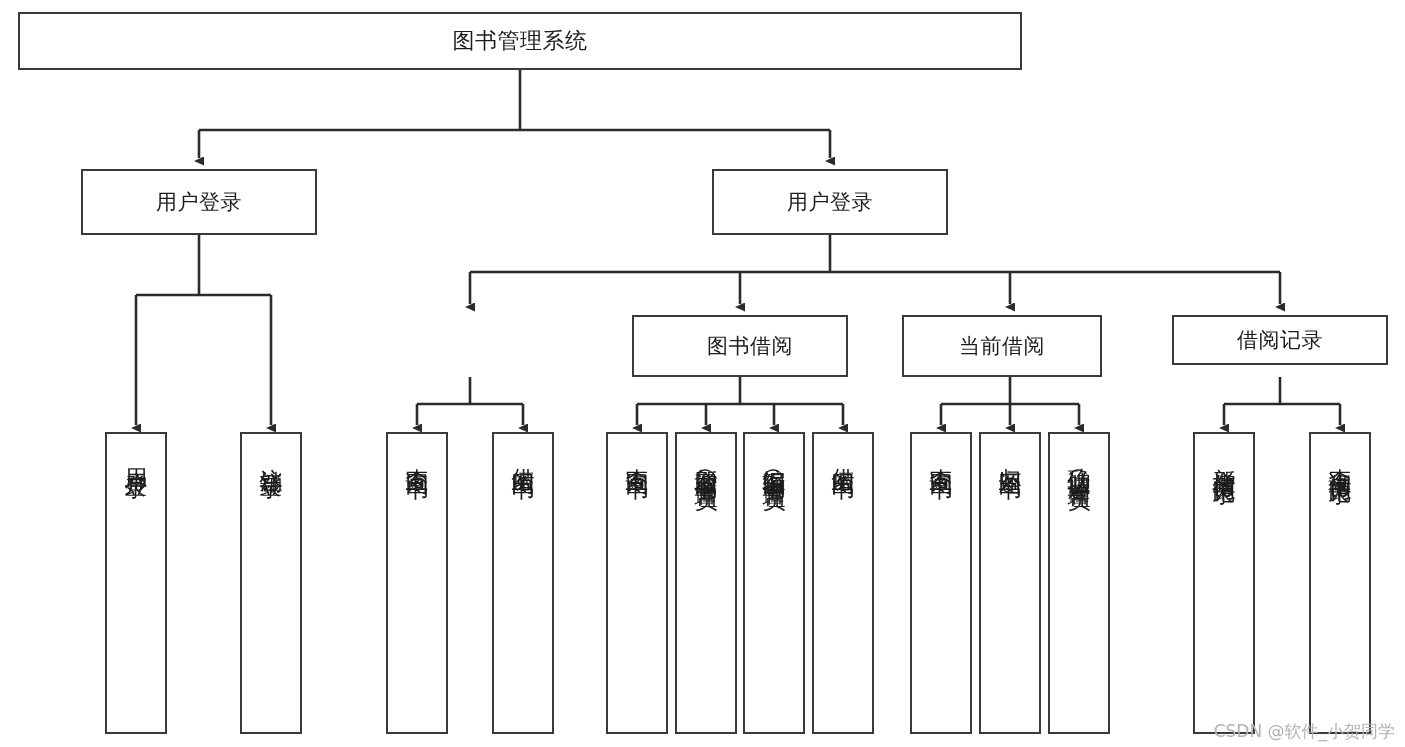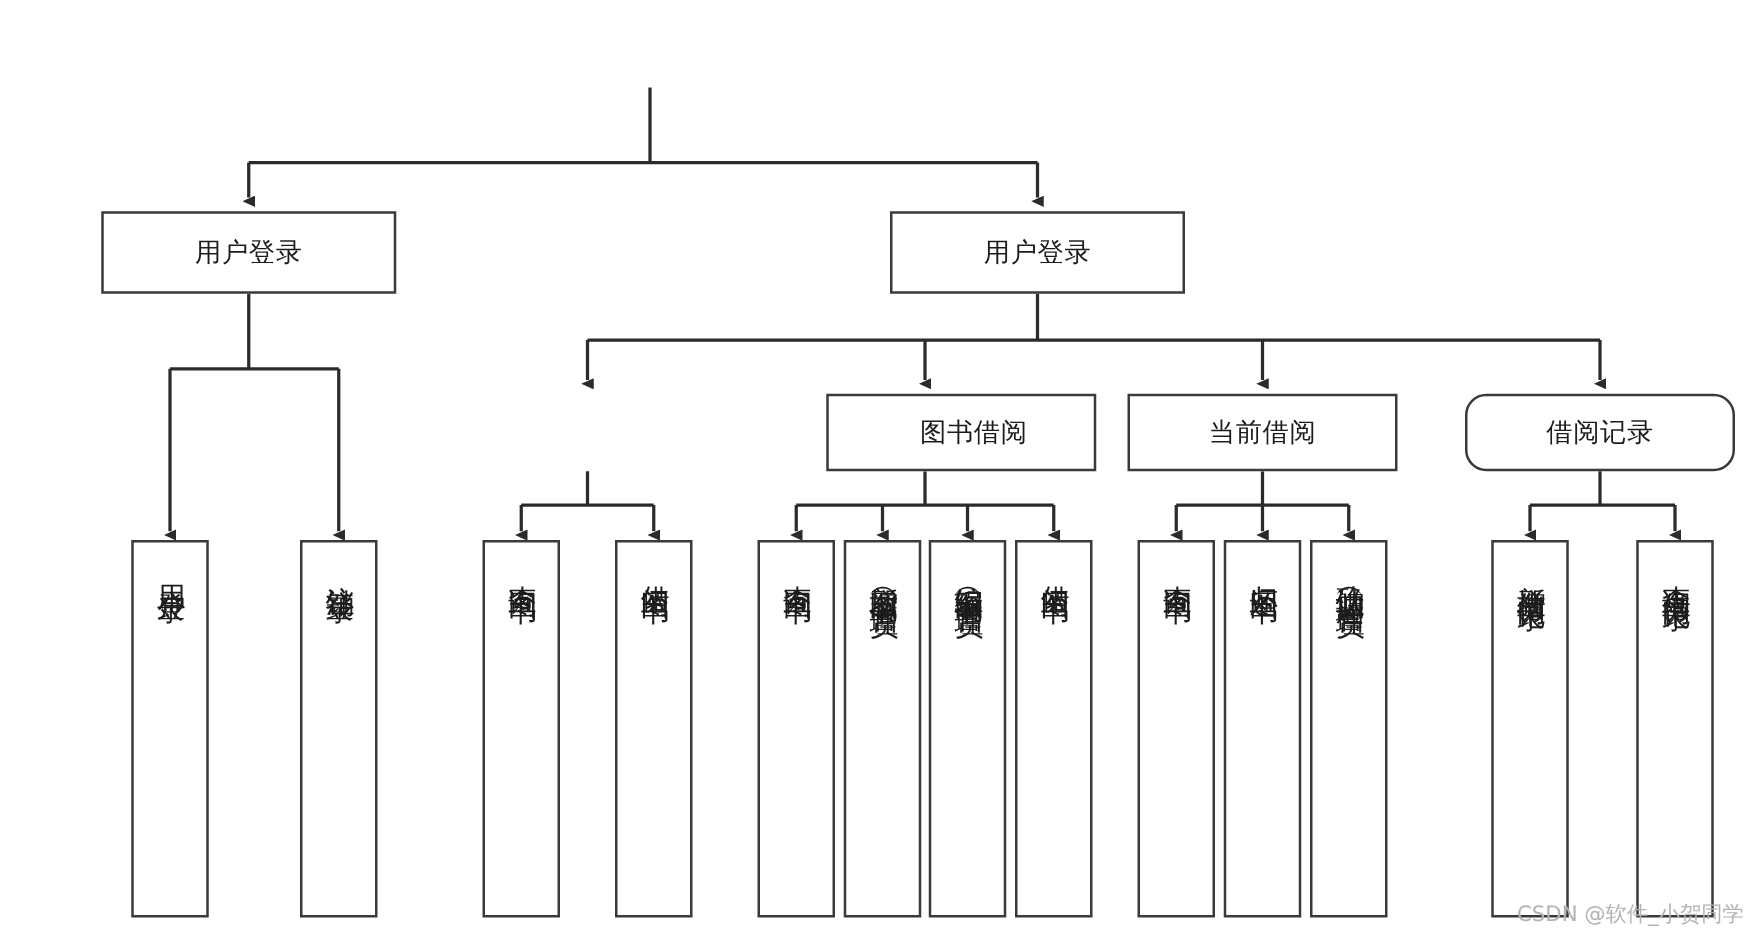--- a/index.html
+++ b/index.html
@@ -119,35 +119,38 @@
       <path d="M 1010,404 L 1010,425" marker-end="url(#arrowhead)"></path>
       <path d="M 1079,404 L 1079,425" marker-end="url(#arrowhead)"></path>
 
       <path d="M 1280,377 L 1280,404"></path>
       <path d="M 1224,404 L 1340,404"></path>
       <path d="M 1224,404 L 1224,425" marker-end="url(#arrowhead)"></path>
       <path d="M 1340,404 L 1340,425" marker-end="url(#arrowhead)"></path>
     </g>
   </svg>
 
+  <div class="node horiz root" style="left:18px; top:12px; width:1004px; height:58px;">
+    <span class="label">图书管理系统</span>
+  </div>
 
   <div class="node horiz" style="left:81px; top:169px; width:236px; height:66px;">
     <span class="label">用户登录</span>
   </div>
   <div class="node horiz" style="left:712px; top:169px; width:236px; height:66px;">
     <span class="label">用户登录</span>
   </div>
 
-  <div class="node horiz" style="left:661px; top:315px; width:216px; height:62px;padding-left:20px;">
+  <div class="node horiz" style="left:632px; top:315px; width:216px; height:62px;padding-left:20px;">
     <span class="label">图书借阅</span>
   </div>
-  <div class="node horiz" style="left:902px; top:315px; width:216px; height:62px;text-align:center;">
+  <div class="node horiz" style="left:902px; top:315px; width:200px; height:62px;text-align:center;">
     <span class="label">当前借阅</span>
   </div>
-  <div class="node horiz" style="left:1172px; top:315px; width:216px; height:62px;border-radius:17px;">
+  <div class="node horiz" style="left:1172px; top:315px; width:216px; height:50px;">
     <span class="label">借阅记录</span>
   </div>
 
   <div class="node vert" style="left:105px; top:432px; width:62px; height:302px;">
     <span class="label">用户登录</span>
   </div>
   <div class="node vert" style="left:240px; top:432px; width:62px; height:302px;">
     <span class="label">注销登录</span>
   </div>
 

